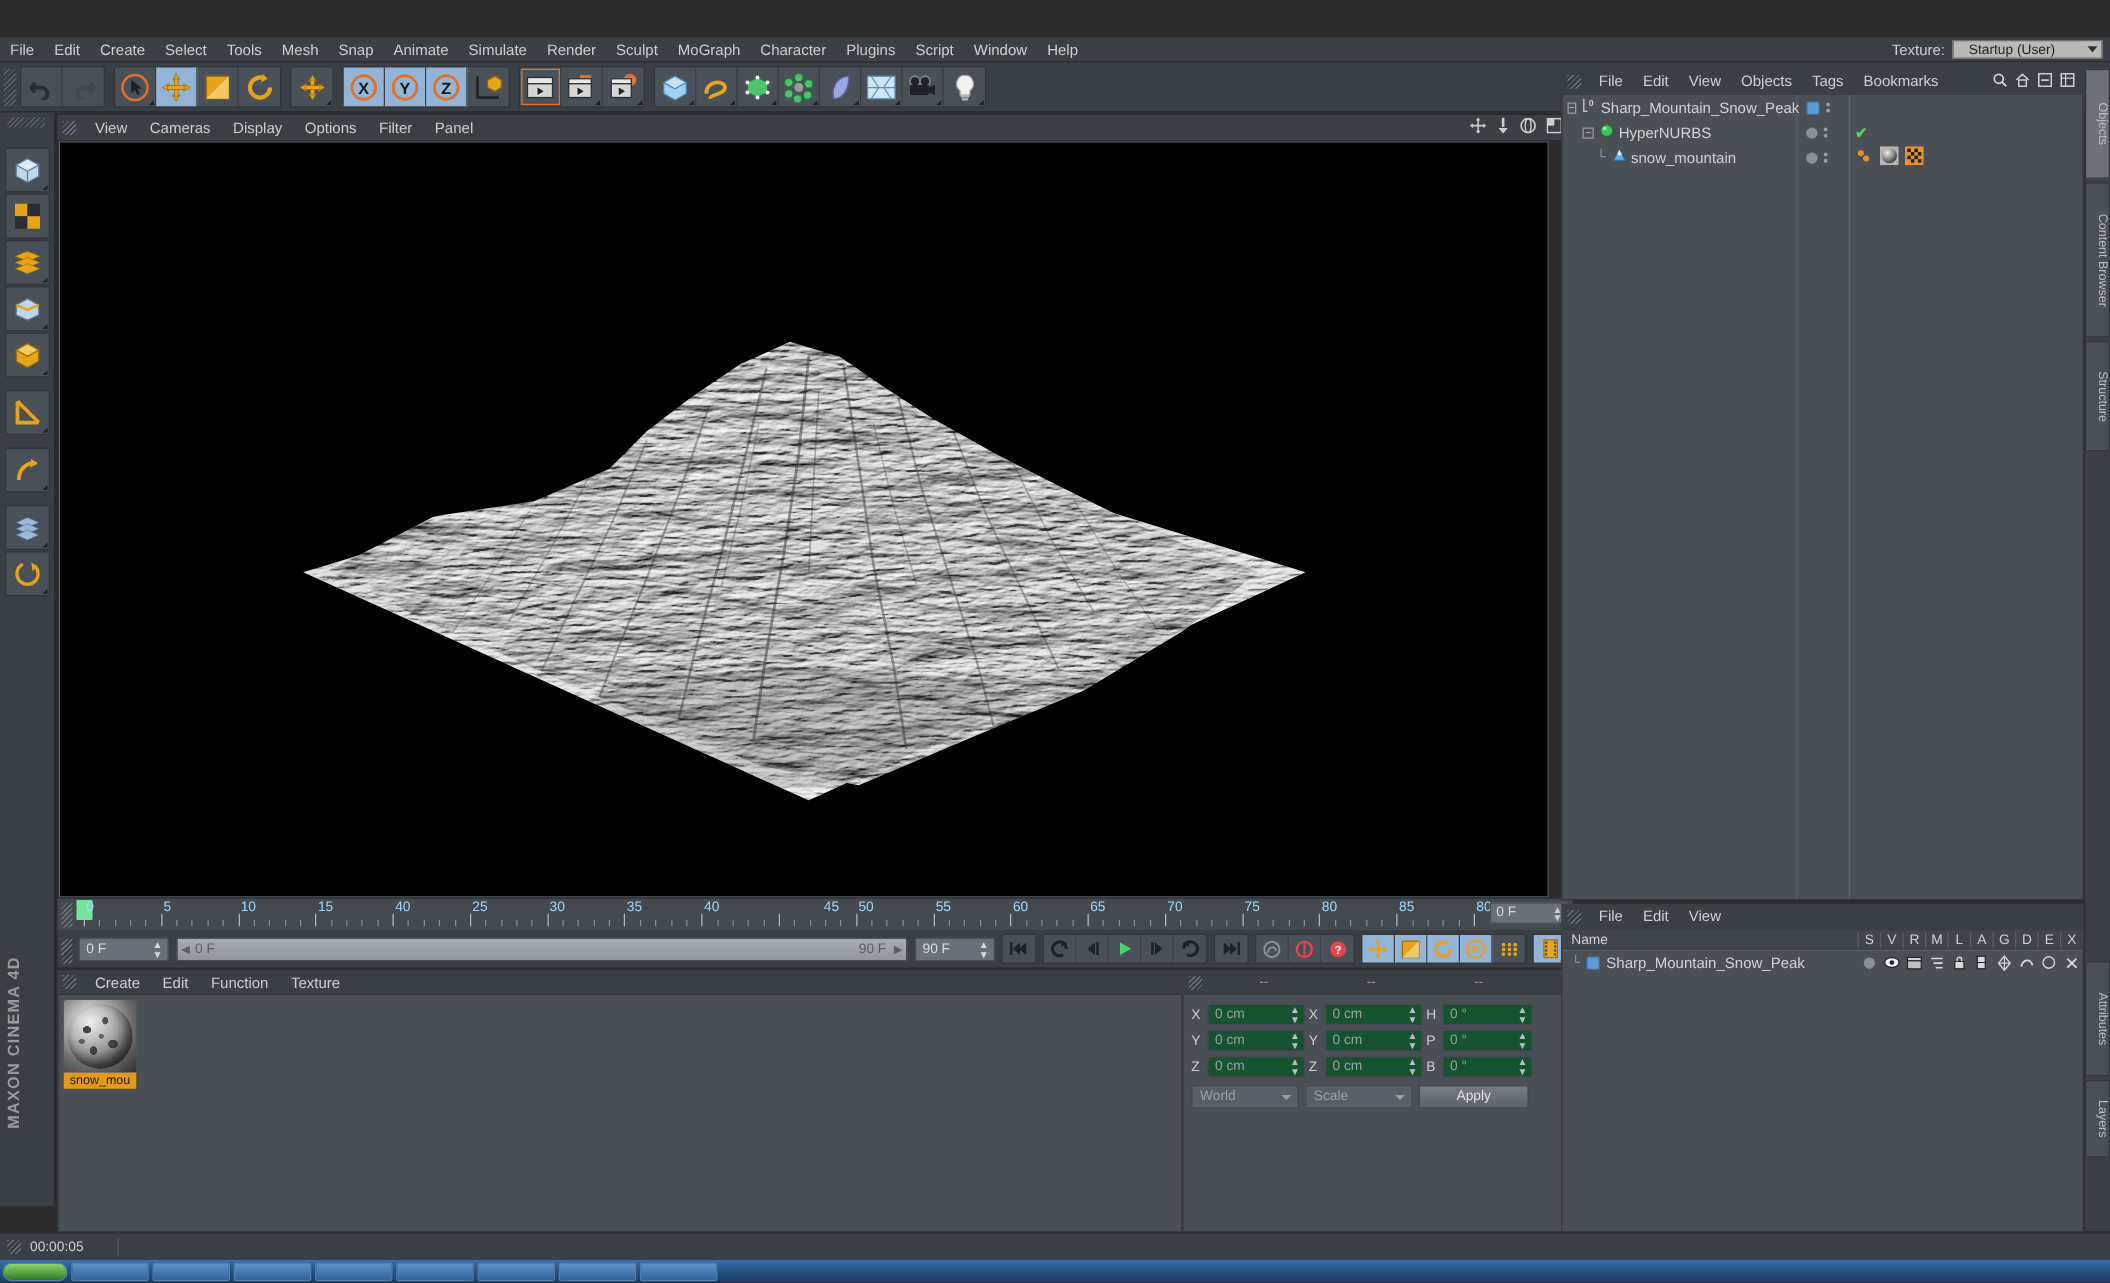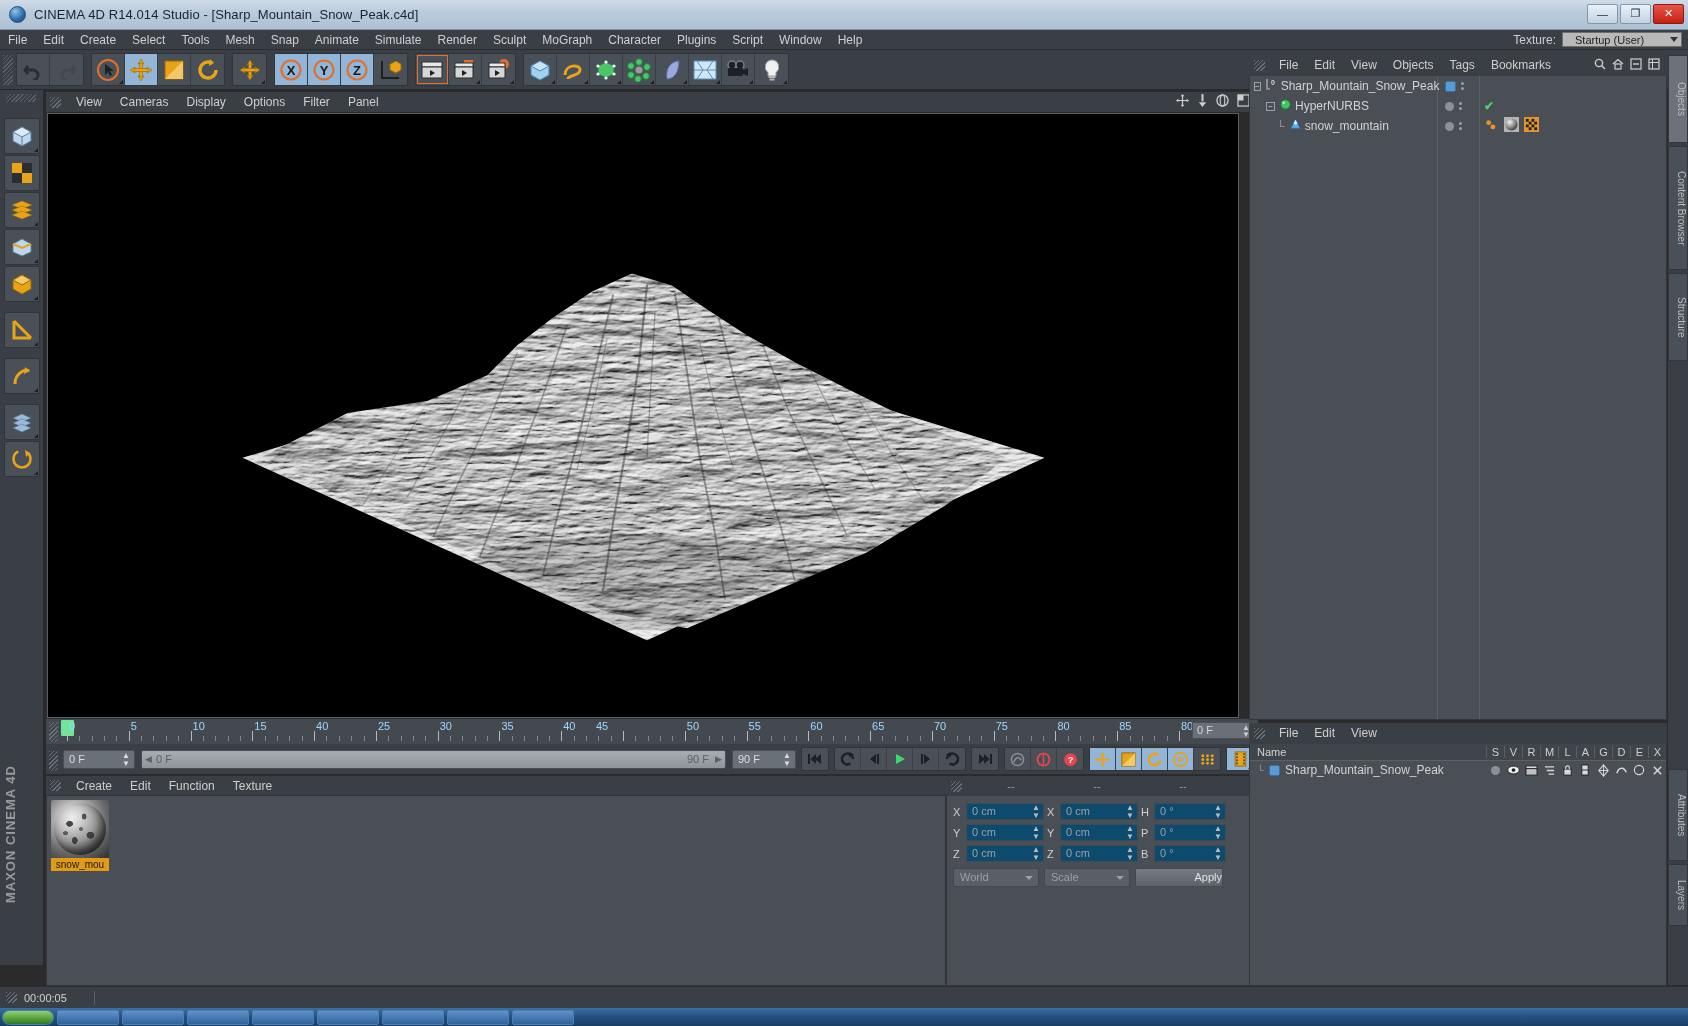--- a/index.html
+++ b/index.html
@@ -181,36 +181,36 @@
   
   .coordpanel{position:absolute;left:946px;top:776px;width:312px;height:210px;background:#3a3f45;}
   .cp-head{height:20px;display:flex;align-items:center;font-size:11px;color:#9a9ea3;}
   .cp-head .g{width:11px;height:11px;margin:0 6px 0 5px;
      background:repeating-linear-gradient(135deg,#6a7078 0 1px,transparent 1px 3px);}
   .cp-head span{width:86px;text-align:center;}
   .cp-body{height:190px;background:#4a4f55;border:1px solid #33373c;border-top:none;padding:7px 6px;}
   .cp-row{display:flex;align-items:center;margin-bottom:4px;}
   .cp-lab{width:13px;font-size:11px;color:#cfcfcf;text-align:left;}
   .cp-in{
-    width:78px;height:17px;background:#0c4a6e;border:1px solid #434950;border-radius:2px;
+    width:78px;height:17px;background:#14532d;border:1px solid #434950;border-radius:2px;
     color:#9ba0a6;font-size:11px;line-height:15px;padding-left:5px;position:relative;margin-right:3px;
   }
   .cp-in .sp{position:absolute;right:3px;top:0;font-size:8px;line-height:8px;color:#b9bdc2;}
   .cp-in.narrow{width:72px;}
   .cp-foot{display:flex;align-items:center;margin-top:6px;gap:5px;}
   .cp-drop{
     width:86px;height:19px;background:#595f66;border:1px solid #434950;border-radius:2px;
     color:#9ba0a6;font-size:11px;line-height:17px;padding-left:6px;position:relative;
   }
   .cp-drop .arw{position:absolute;right:5px;top:7px;width:0;height:0;
     border-left:4px solid transparent;border-right:4px solid transparent;border-top:4px solid #9ba0a6;}
   .cp-apply{
     width:88px;height:19px;background:linear-gradient(180deg,#767c83,#5c6268);
     border:1px solid #444a50;border-radius:2px;color:#e2e2e2;font-size:11px;
-    line-height:17px;text-align:right;
+    line-height:17px;text-align:center;
   }
 
   
   .objpanel{position:absolute;left:1249px;top:55px;width:418px;height:665px;background:#3a3f45;}
   .om-menu{height:21px;display:flex;align-items:center;}
   .om-g{width:11px;height:11px;margin:0 6px 0 5px;
      background:repeating-linear-gradient(135deg,#6a7078 0 1px,transparent 1px 3px);}
   .om-item{padding:0 8px;font-size:12px;color:#cfcfcf;line-height:21px;}
   .om-tools{margin-left:auto;display:flex;align-items:center;gap:6px;margin-right:7px;}
   .om-body{height:644px;background:#4a4f55;border:1px solid #33373c;border-top:none;position:relative;display:flex;}
@@ -265,29 +265,20 @@
   }
   .tsk{width:62px;height:15px;border:1px solid #4d7fb5;border-radius:2px;
     background:linear-gradient(180deg,#5e92c8,#31629a);}
   .tsk.start{width:52px;border-radius:8px;background:linear-gradient(180deg,#8fd36b,#2f7a22);}
 </style>
 </head>
 <body>
 
 <div id="app">
 
-  <div class="titlebar">
-    <div class="tb-ico"></div>
-    <div class="tb-title">CINEMA 4D R14.014 Studio - [Sharp_Mountain_Snow_Peak.c4d]</div>
-    <div class="tb-btns">
-      <div class="tb-btn">—</div>
-      <div class="tb-btn">❐</div>
-      <div class="tb-btn close">✕</div>
-    </div>
-  </div>
 
   <div class="menubar">
     <div class="menu-item">File</div>
     <div class="menu-item">Edit</div>
     <div class="menu-item">Create</div>
     <div class="menu-item">Select</div>
     <div class="menu-item">Tools</div>
     <div class="menu-item">Mesh</div>
     <div class="menu-item">Snap</div>
     <div class="menu-item">Animate</div>
@@ -792,21 +783,21 @@
         <div class="rtick" style="left: 1118px; height: 10px; background: rgb(180, 186, 193);"></div>
         <div class="rlabel" style="left: 6px;">0</div>
         <div class="rlabel" style="left: 67.7778px;">5</div>
         <div class="rlabel" style="left: 129.556px;">10</div>
         <div class="rlabel" style="left: 191.333px;">15</div>
         <div class="rlabel" style="left: 253.111px;">40</div>
         <div class="rlabel" style="left: 314.889px;">25</div>
         <div class="rlabel" style="left: 376.667px;">30</div>
         <div class="rlabel" style="left: 438.444px;">35</div>
         <div class="rlabel" style="left: 500.222px;">40</div>
-        <div class="rlabel" style="left: 533px;">45</div>
+        <div class="rlabel" style="left: 596px;">45</div>
         <div class="rlabel" style="left: 623.778px;">50</div>
         <div class="rlabel" style="left: 685.556px;">55</div>
         <div class="rlabel" style="left: 747.333px;">60</div>
         <div class="rlabel" style="left: 809.111px;">65</div>
         <div class="rlabel" style="left: 870.889px;">70</div>
         <div class="rlabel" style="left: 932.667px;">75</div>
         <div class="rlabel" style="left: 994.444px;">80</div>
         <div class="rlabel" style="left: 1056.22px;">85</div>
         <div class="rlabel" style="left: 1118px;">80</div>
       </div>

